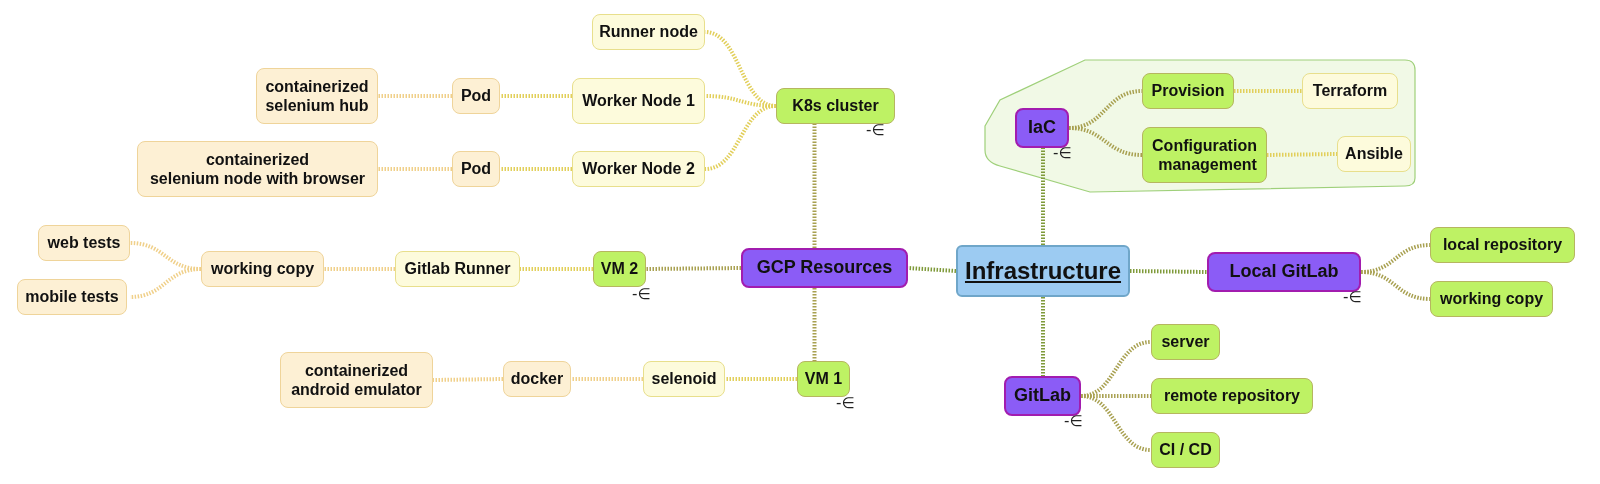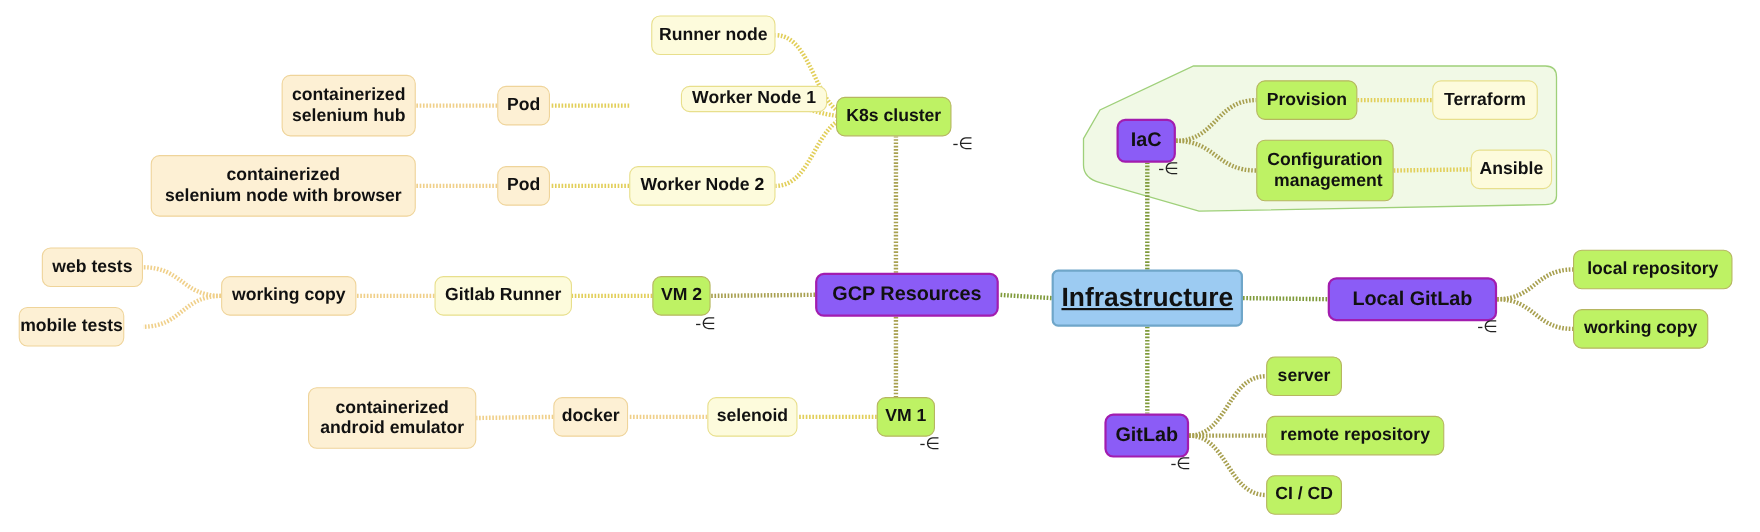--- a/index.html
+++ b/index.html
@@ -72,36 +72,36 @@
 management</div>
   <div class="node pale" style="left:1337px;top:136px;width:74px;height:36px;">Ansible</div>
 
   <div class="node olive" style="left:1430px;top:227px;width:145px;height:36px;">local repository</div>
   <div class="node olive" style="left:1430px;top:281px;width:123px;height:36px;">working copy</div>
 
   <div class="node olive" style="left:1151px;top:324px;width:69px;height:36px;">server</div>
   <div class="node olive" style="left:1151px;top:378px;width:162px;height:36px;">remote repository</div>
   <div class="node olive" style="left:1151px;top:432px;width:69px;height:36px;">CI / CD</div>
 
-  <div class="node olive" style="left:760px;top:88px;width:105px;height:36px;">K8s cluster</div>
+  <div class="node olive" style="left:776px;top:88px;width:119px;height:36px;">K8s cluster</div>
   <div class="node pale" style="left:592px;top:14px;width:113px;height:36px;">Runner node</div>
-  <div class="node pale" style="left:572px;top:78px;width:133px;height:24px;margin-left:47px;">Worker Node 1</div>
+  <div class="node pale" style="left:572px;top:78px;width:133px;height:46px;">Worker Node 1</div>
   <div class="node pale" style="left:572px;top:151px;width:133px;height:36px;">Worker Node 2</div>
   <div class="node peach" style="left:452px;top:78px;width:48px;height:36px;">Pod</div>
   <div class="node peach" style="left:452px;top:151px;width:48px;height:36px;">Pod</div>
   <div class="node peach" style="left:256px;top:68px;width:122px;height:56px;">containerized
 selenium hub</div>
   <div class="node peach" style="left:137px;top:141px;width:241px;height:56px;">containerized
 selenium node with browser</div>
 
   <div class="node olive" style="left:593px;top:251px;width:53px;height:36px;">VM 2</div>
   <div class="node pale" style="left:395px;top:251px;width:125px;height:36px;">Gitlab Runner</div>
   <div class="node peach" style="left:201px;top:251px;width:123px;height:36px;">working copy</div>
   <div class="node peach" style="left:38px;top:225px;width:92px;height:36px;">web tests</div>
-  <div class="node peach" style="left:17px;top:279px;width:96px;height:36px;">mobile tests</div>
+  <div class="node peach" style="left:17px;top:279px;width:110px;height:36px;">mobile tests</div>
 
   <div class="node olive" style="left:797px;top:361px;width:53px;height:36px;">VM 1</div>
   <div class="node pale" style="left:643px;top:361px;width:82px;height:36px;">selenoid</div>
   <div class="node peach" style="left:503px;top:361px;width:68px;height:36px;">docker</div>
   <div class="node peach" style="left:280px;top:352px;width:153px;height:56px;">containerized
 android emulator</div>
 
   <span class="collapse" style="left:866px;top:123px;">-∈</span>
   <span class="collapse" style="left:1053px;top:146px;">-∈</span>
   <span class="collapse" style="left:1343px;top:290px;">-∈</span>

